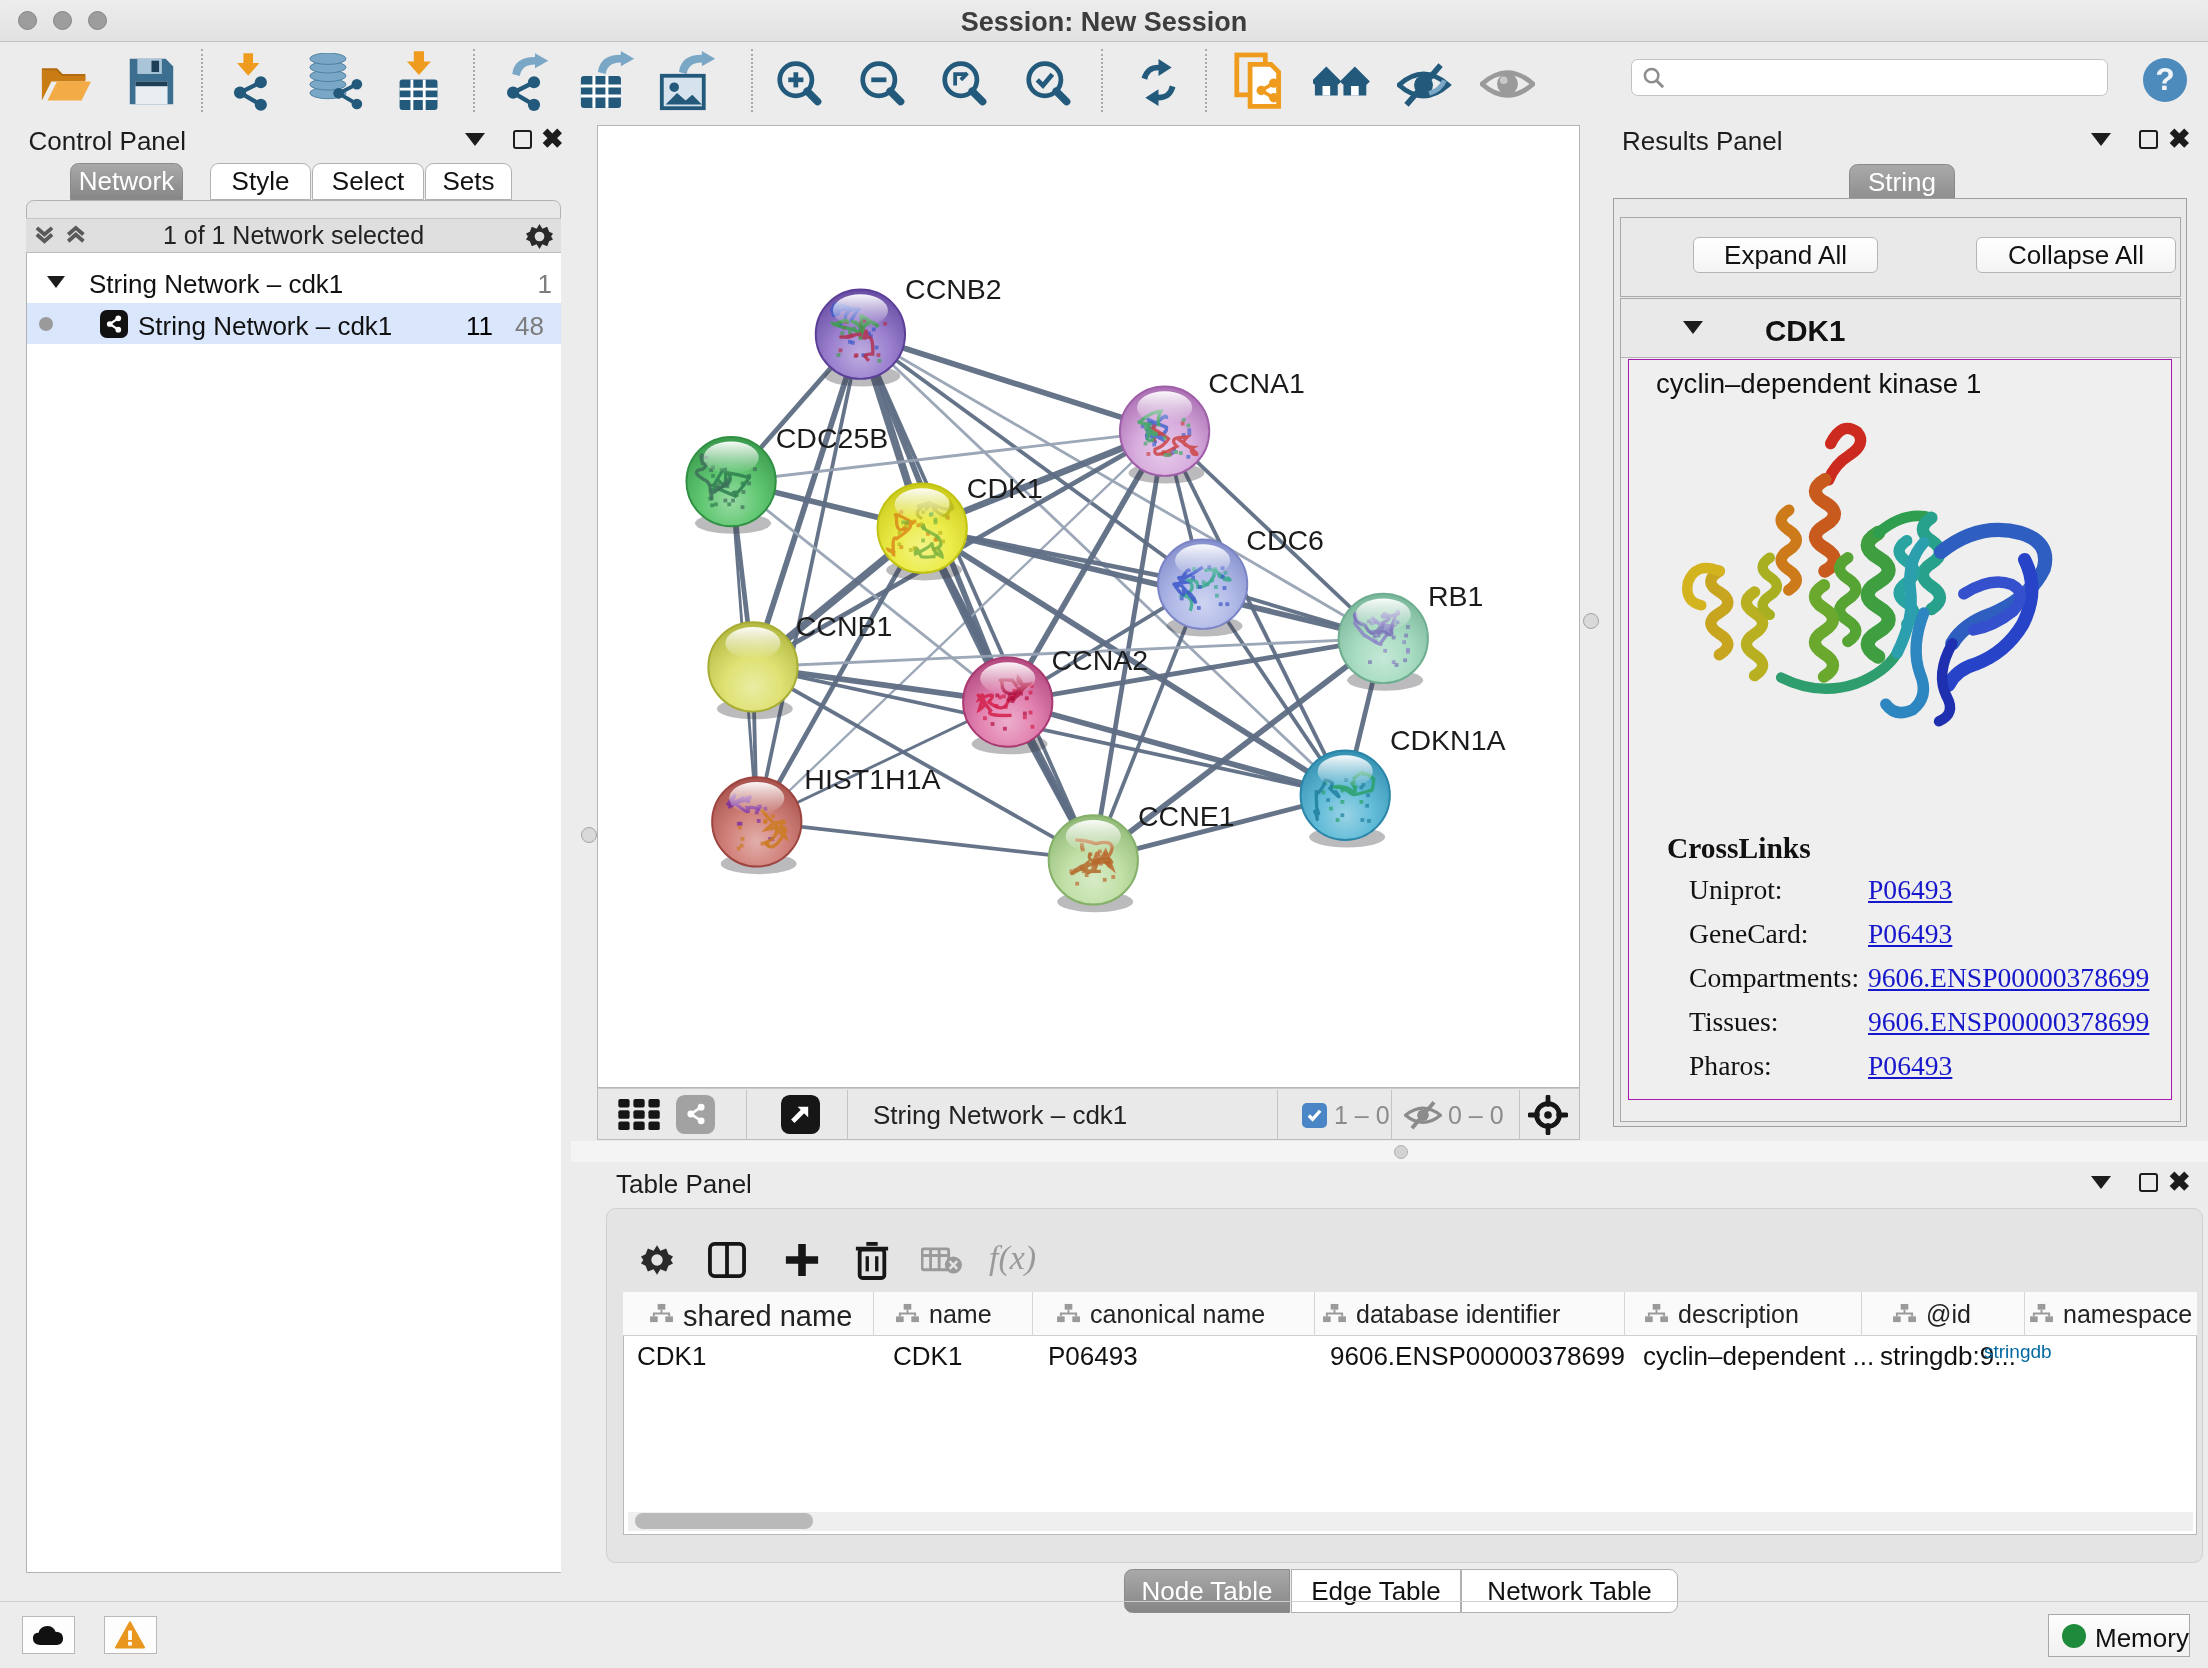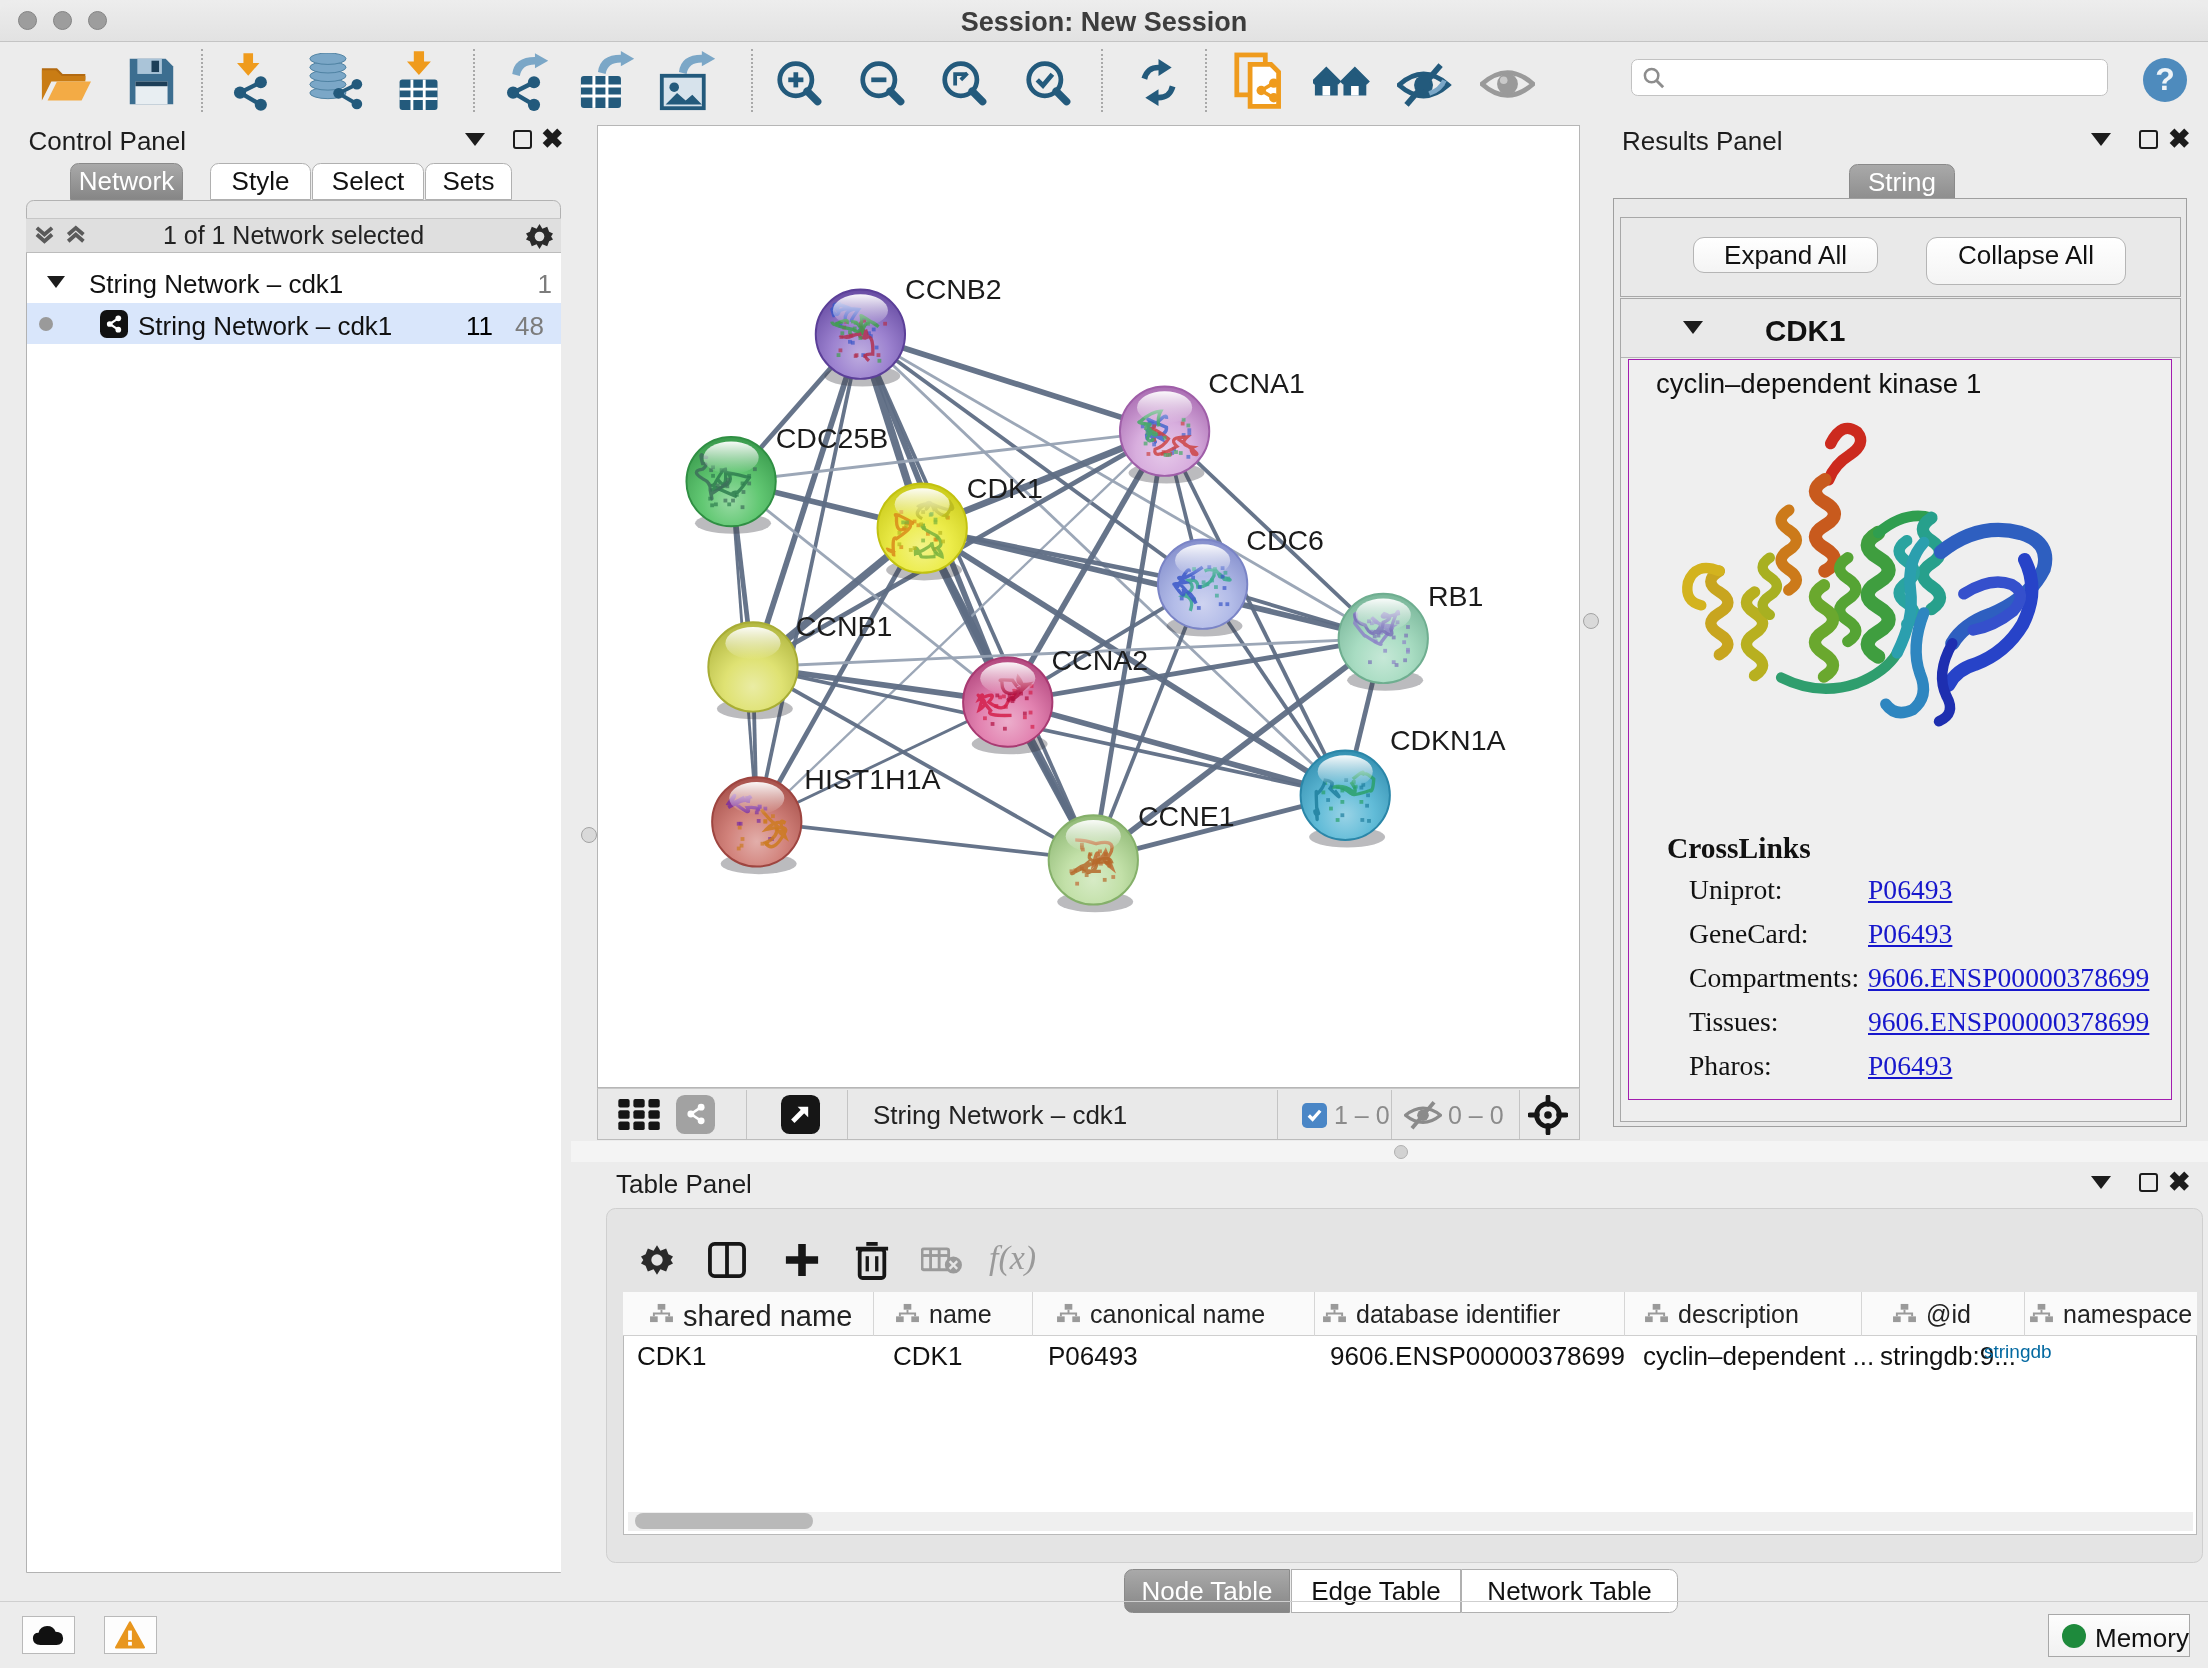--- a/index.html
+++ b/index.html
@@ -2,21 +2,21 @@
 <html style="font-size:15px"><head><meta charset="utf-8"><style>
 *{margin:0;padding:0;box-sizing:border-box}
 body{width:2208px;height:1668px;position:relative;font-family:"Liberation Sans",sans-serif;background:#ececec;overflow:hidden}
 .a{position:absolute}
 .ptitle{font-size:26px;color:#1c1c1c}
 .tri{width:0;height:0;border-left:10.5px solid transparent;border-right:10.5px solid transparent;border-top:13.3px solid #1c1c1c}
 .sq{width:19px;height:19px;border:2.9px solid #1c1c1c;border-radius:2.9px}
 .xx{font-size:27px;font-weight:bold;color:#1c1c1c;line-height:19px}
 .tab{position:absolute;top:0;height:37px;background:#fff;border:1px solid #b0b0b0;border-radius:8.6px 8.6px 0 0;text-align:center;font-size:26px;color:#111;line-height:35px}
 .tabsel{background:linear-gradient(#a9a9a9,#868686);color:#fff;border-color:#8a8a8a}
-.btn{position:absolute;background:linear-gradient(#ffffff,#f4f4f4);border:1.4px solid #b5b5b5;border-radius:11px;text-align:center;font-size:26px;color:#111}
+.btn{position:absolute;background:linear-gradient(#ffffff,#f4f4f4);border:1.4px solid #b5b5b5;border-radius:6px;text-align:center;font-size:26px;color:#111}
 a.lnk{color:#1717cc;text-decoration:underline}
 </style></head><body>
 
 <div class="a" style="left:0;top:0;width:2208px;height:42px;background:linear-gradient(#ededed,#e2e2e2);border-bottom:1px solid #c4c4c4;border-radius:13.3px 13.3px 0 0"></div>
 <div class="a" style="left:18px;top:11.4px;width:19px;height:19px;border-radius:50%;background:#9d9d9d;border:1px solid #848484"></div>
 <div class="a" style="left:53px;top:11.4px;width:19px;height:19px;border-radius:50%;background:#9d9d9d;border:1px solid #848484"></div>
 <div class="a" style="left:88px;top:11.4px;width:19px;height:19px;border-radius:50%;background:#9d9d9d;border:1px solid #848484"></div>
 <div class="a" style="left:0;top:6.7px;width:2208px;text-align:center;font-size:27px;font-weight:bold;color:#3d3d3d">Session: New Session</div>
 
 <div class="a" style="left:0;top:42px;width:2208px;height:83px;background:#ececec"></div>
@@ -758,21 +758,21 @@
 <div class="a" style="left:1394px;top:1145px;width:14.3px;height:14.3px;border-radius:50%;background:#d2d2d2;border:1px solid #b0b0b0"></div>
 
 <div class="a ptitle" style="left:1622px;top:126px">Results Panel</div>
 <div class="a tri" style="left:2091px;top:133px"></div>
 <div class="a sq" style="left:2139px;top:130px"></div>
 <div class="a xx" style="left:2168px;top:130px">✖</div>
 <div class="a" style="left:1849px;top:164px;width:106px;height:35px;background:linear-gradient(#a9a9a9,#8f8f8f);border:1px solid #8a8a8a;border-radius:8.6px 8.6px 0 0;color:#fff;font-size:26px;text-align:center;line-height:34px">String</div>
 <div class="a" style="left:1613px;top:198px;width:574px;height:929px;background:#e9e9e9;border:1px solid #9f9f9f"></div>
 <div class="a" style="left:1620px;top:217px;width:561px;height:80px;background:#e9e9e9;border:1px solid #a8a8a8"></div>
 <div class="btn" style="left:1693px;top:237px;width:185px;height:36px;line-height:34px">Expand All</div>
-<div class="btn" style="left:1926px;top:237px;width:200px;height:48px;line-height:34px">Collapse All</div>
+<div class="btn" style="left:1976px;top:237px;width:200px;height:36px;line-height:34px">Collapse All</div>
 <div class="a" style="left:1620px;top:298px;width:561px;height:824px;background:#eeeeee;border:1px solid #a8a8a8"></div>
 <div class="a" style="left:1621px;top:299px;width:559px;height:59px;background:#e9e9e9;border-bottom:1px solid #b5b5b5"></div>
 <div class="a tri" style="left:1683px;top:321px"></div>
 <div class="a" style="left:1765px;top:314px;font-size:29.5px;font-weight:bold;color:#111">CDK1</div>
 <div class="a" style="left:1628px;top:359px;width:544px;height:741px;background:#efefef;border:1px solid #a21caf">
   <div class="a" style="left:27px;top:7.6px;font-size:27.6px;color:#111">cyclin–dependent kinase 1</div>
   <svg style="position:absolute;left:0px;top:55px" width="447" height="333" viewBox="0 0 470 350">
 <g fill="none" stroke-linecap="round">
 <path d="M212 30 Q224 6 240 18 Q250 30 232 42 Q216 52 210 68" stroke="#cc2a1e" stroke-width="12"></path>
 <path d="M206 68 q-20 12.0 0 24 q20 12.0 0 24 q-20 12.0 0 24 q20 12.0 0 24" stroke="#c85a1d" stroke-width="14" fill="none" stroke-linecap="round"></path>

